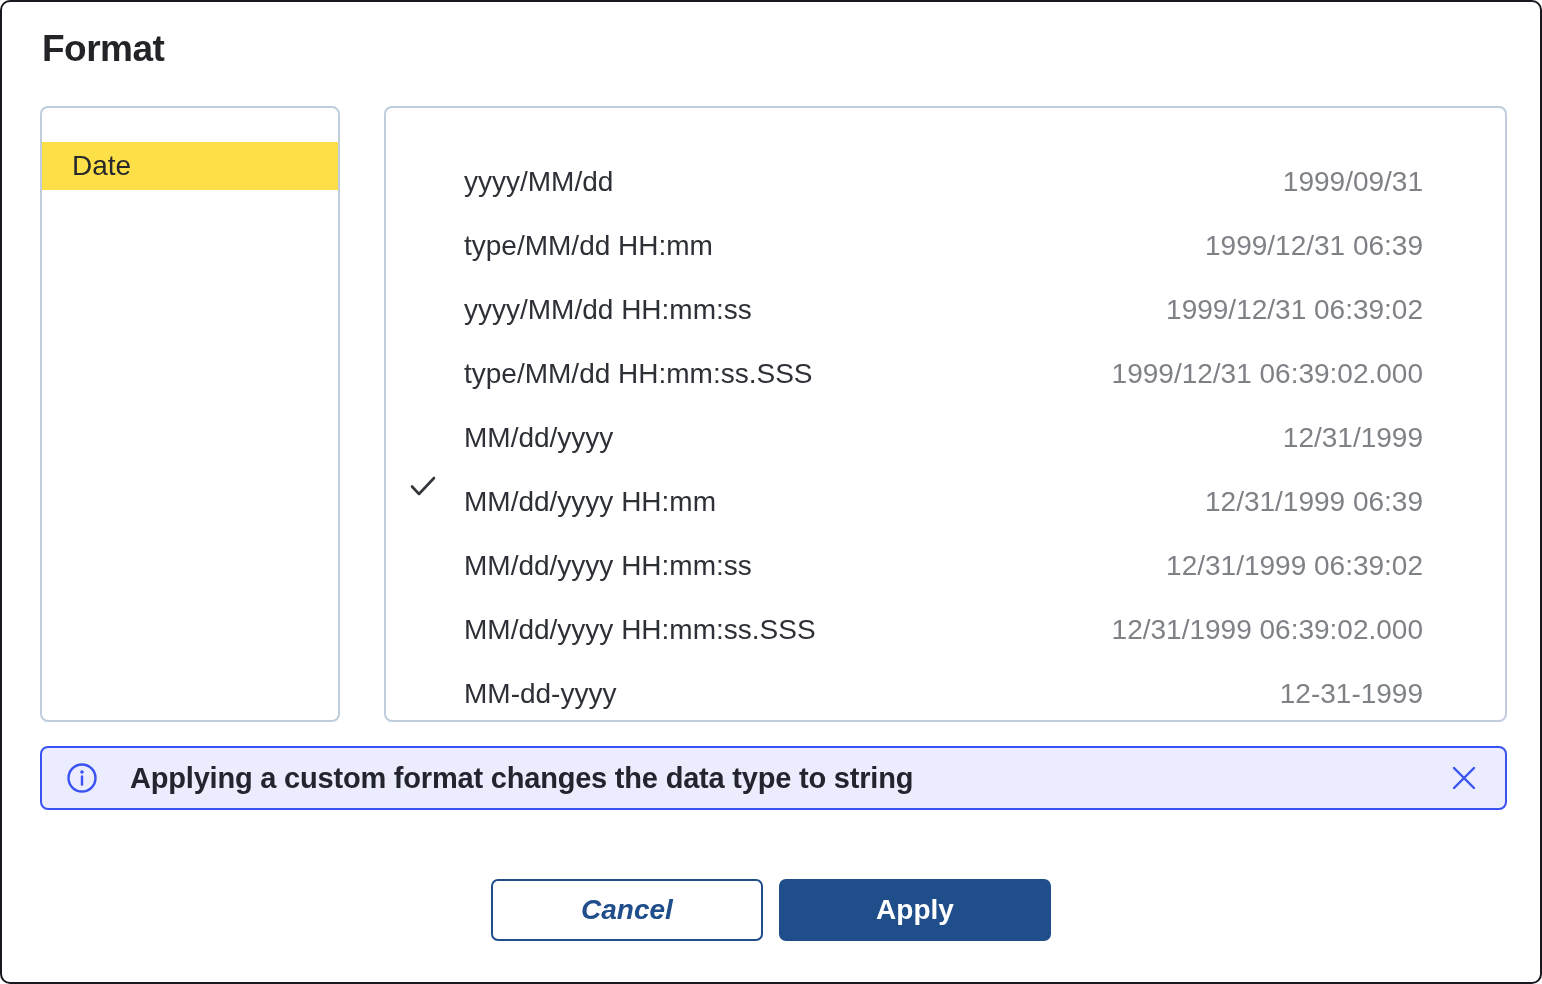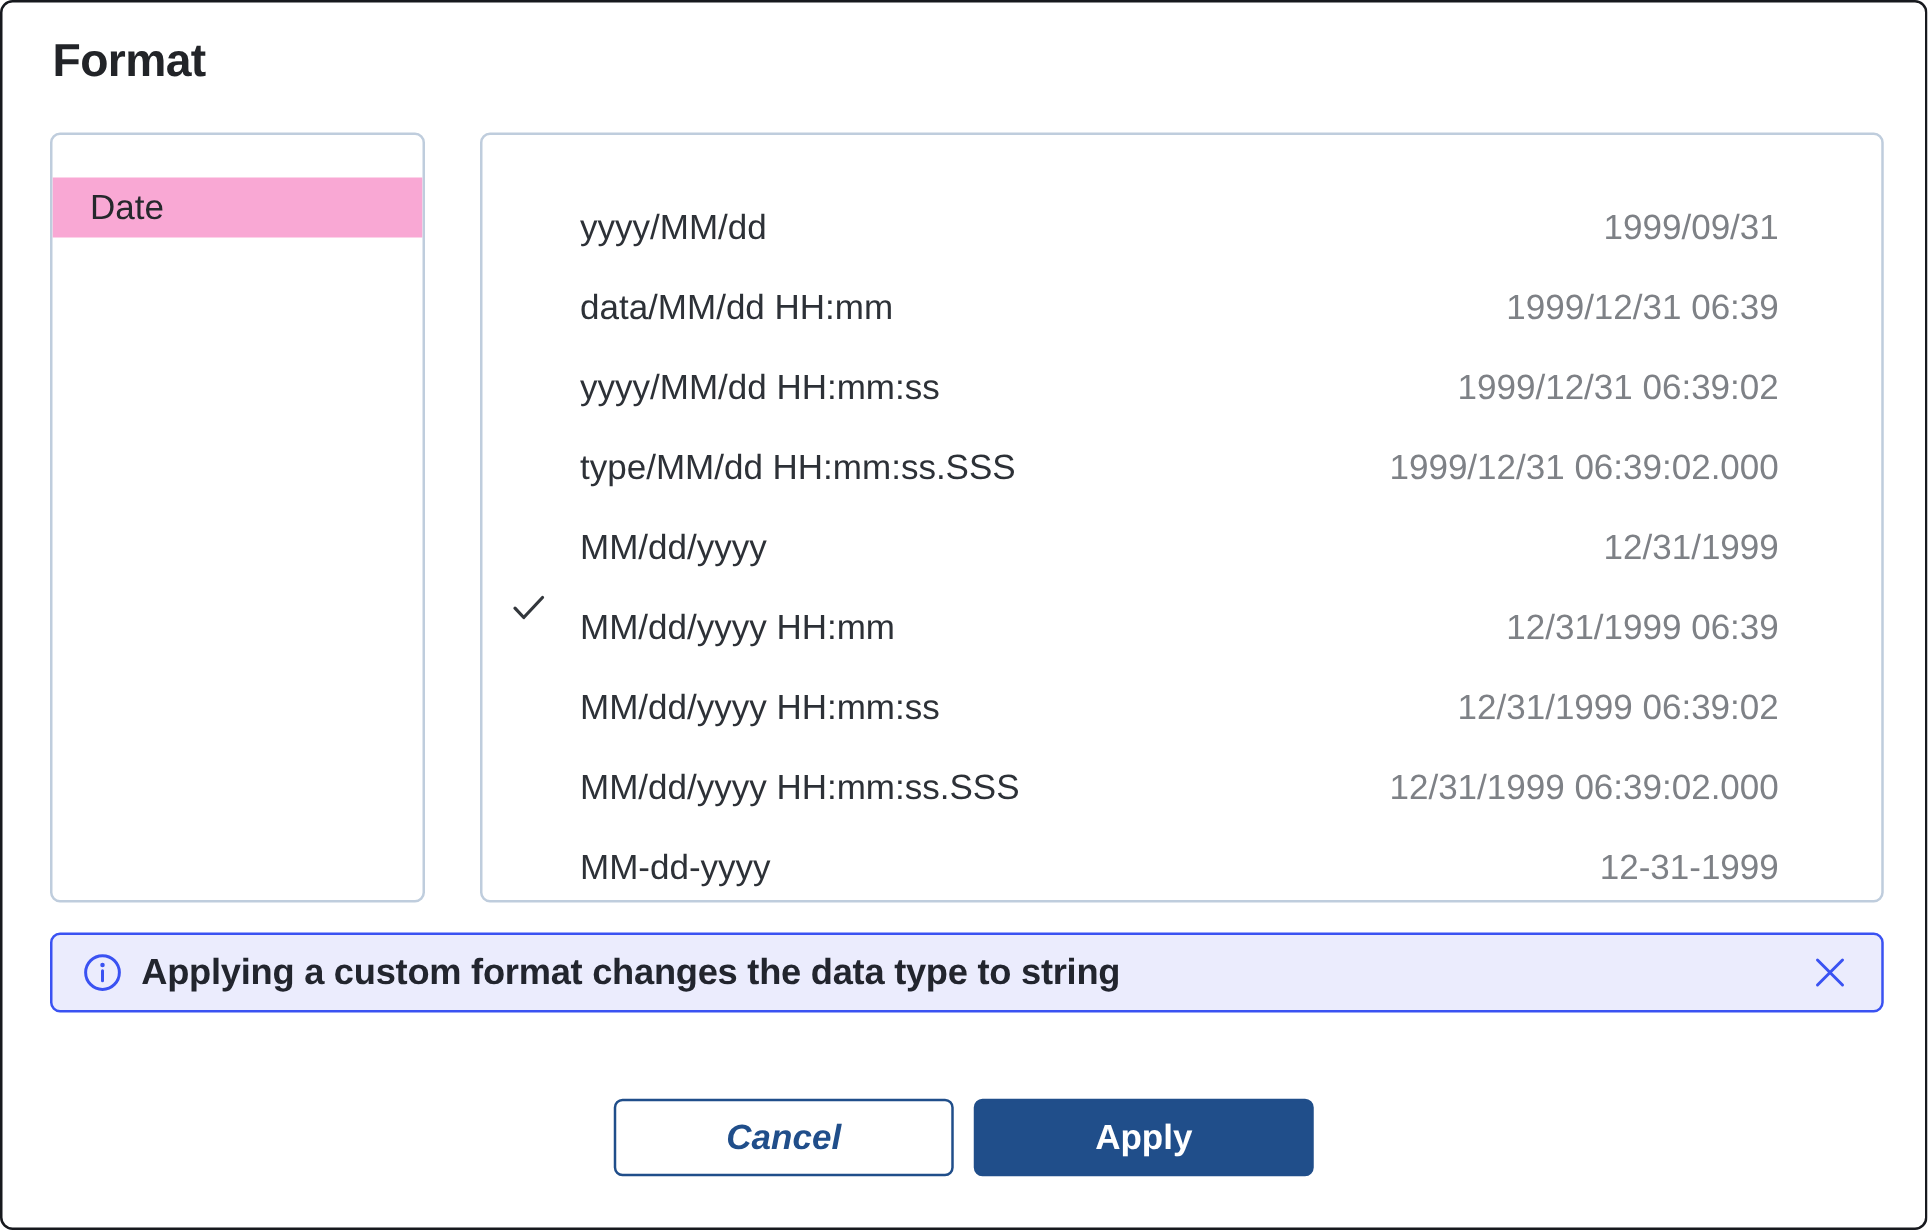--- a/index.html
+++ b/index.html
@@ -37,21 +37,21 @@
   .sidebar-item {
     margin-top: 34px;
     height: 48px;
     display: flex;
     align-items: center;
     padding-left: 30px;
     font-size: 28px;
     color: #26282c;
     cursor: pointer;
   }
-  .sidebar-item.selected { background: #f9a8d4; }
+  .sidebar-item.selected { background: #fde047; }
   
   .format-panel {
     position: absolute;
     left: 382px; top: 104px;
     width: 1123px; height: 616px;
     border: 2px solid #bfcddd;
     border-radius: 8px;
     background: #ffffff;
     overflow: hidden;
   }
@@ -96,21 +96,21 @@
     display: flex;
     align-items: center;
     padding: 0 24px;
   }
   .banner .info-icon {
     display: flex; align-items: center; justify-content: center;
     width: 32px; height: 32px;
     flex: 0 0 auto;
   }
   .banner .banner-text {
-    margin-left: 15px;
+    margin-left: 32px;
     font-size: 29px;
     font-weight: 600;
     color: #22252e;
     letter-spacing: -0.2px;
     flex: 1 1 auto;
   }
   .banner .close {
     display: flex; align-items: center; justify-content: center;
     width: 34px; height: 34px;
     flex: 0 0 auto;
@@ -169,21 +169,21 @@
     <span class="pattern">yyyy/MM/dd</span>
     <span class="example">1999/09/31</span>
   </div>
 
   <div class="format-row">
     <span class="check">
       <svg width="30" height="30" viewBox="0 0 30 30">
         <polyline points="4,15.5 11,23 26,7" fill="none" stroke="#33373c" stroke-width="2.6" stroke-linecap="round" stroke-linejoin="round"></polyline>
       </svg>
     </span>
-    <span class="pattern">data/MM/dd HH:mm</span>
+    <span class="pattern">type/MM/dd HH:mm</span>
     <span class="example">1999/12/31 06:39</span>
   </div>
 
   <div class="format-row">
     <span class="check">
       <svg width="30" height="30" viewBox="0 0 30 30">
         <polyline points="4,15.5 11,23 26,7" fill="none" stroke="#33373c" stroke-width="2.6" stroke-linecap="round" stroke-linejoin="round"></polyline>
       </svg>
     </span>
     <span class="pattern">yyyy/MM/dd HH:mm:ss</span>

